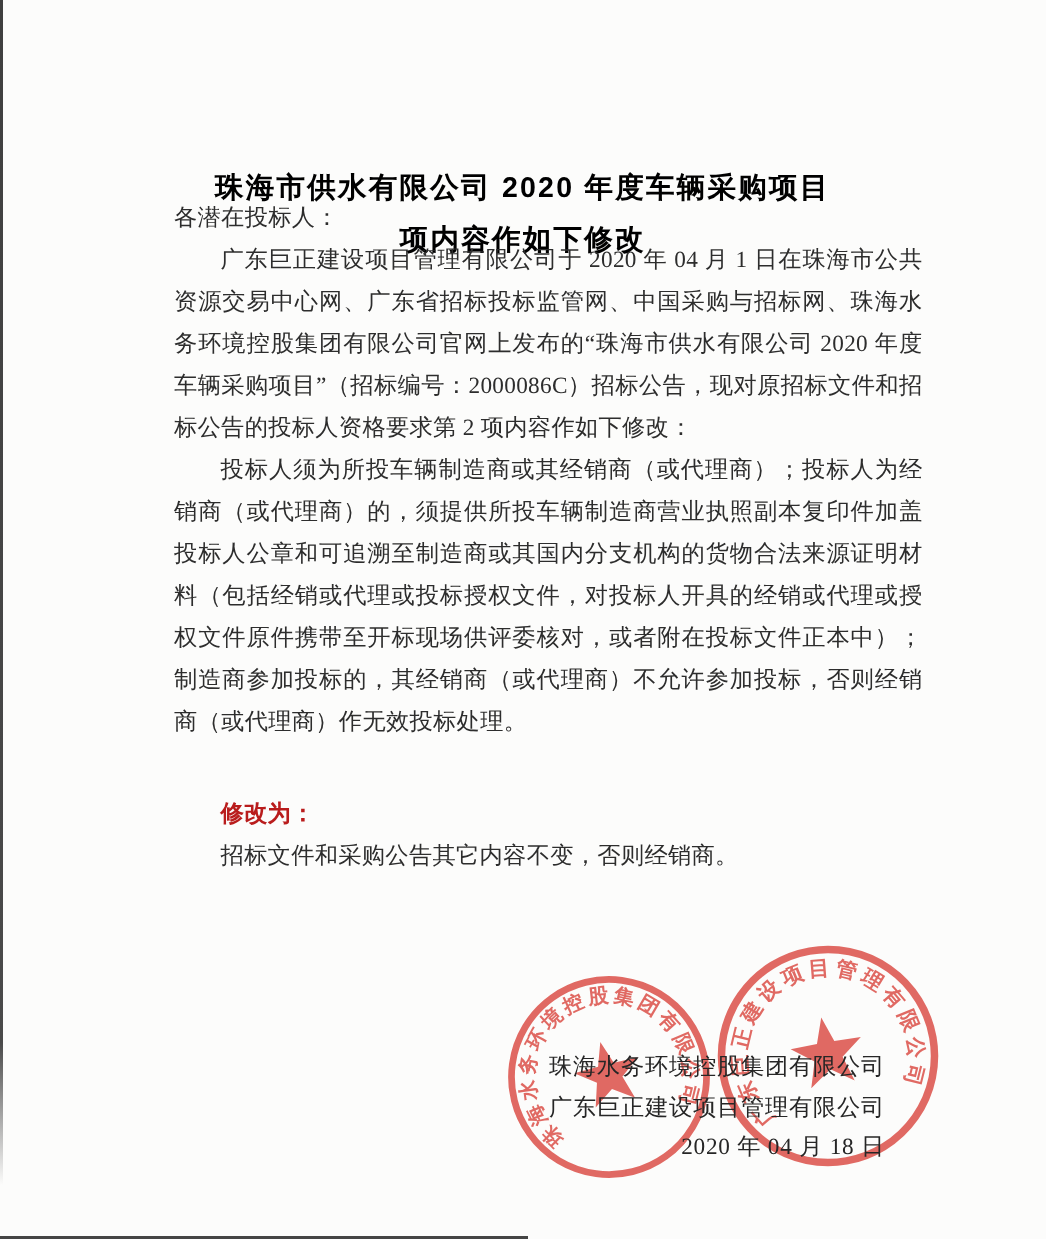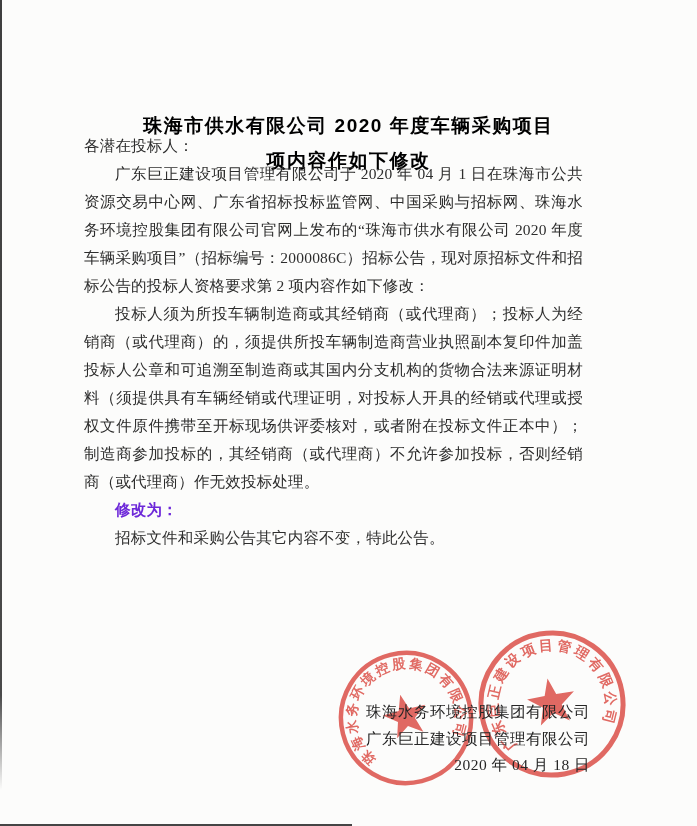--- a/index.html
+++ b/index.html
@@ -24,30 +24,30 @@
     text-align: center;
     font-family: "Liberation Sans", "DejaVu Sans", sans-serif;
     font-weight: 700;
     font-size: 19px;
     line-height: 35px;
     color: #000000;
     letter-spacing: 1.5px;
     margin-top: 47px;
   }
   .doc-body {
-    position: absolute; top: 132px; left: 84px; width: 499px;
+    position: absolute; top: 132px; left: 116px; width: 499px;
     font-size: 15.5px;
     line-height: 28px;
     color: #2d2d2d;
     text-align: justify;
     letter-spacing: 0.2px;
   }
   .doc-body p { margin: 0; text-indent: 2em; }
   .doc-body p.no-indent { text-indent: 0; }
-  .doc-body p.bold { font-weight: 700; color: #6d28d9; }
+  .doc-body p.bold { font-weight: 700; color: #b91c1c; margin-top: 33px; }
   .signature {
     position: absolute; top: 699px; left: 300px; width: 290px;
     text-align: right;
     font-size: 15.5px;
     line-height: 26.5px;
     color: #262626;
     letter-spacing: 0.5px;
     z-index: 3;
   }
   .stamp { position: absolute; z-index: 2; opacity: 0.82; }
@@ -67,23 +67,23 @@
   <div class="scan-edge-bottom"></div>
 
   <div class="doc-title">
     <div>珠海市供水有限公司 2020 年度车辆采购项目</div>
     <div>项内容作如下修改</div>
   </div>
 
   <div class="doc-body">
     <p class="no-indent">各潜在投标人：</p>
     <p>广东巨正建设项目管理有限公司于 2020 年 04 月 1 日在珠海市公共资源交易中心网、广东省招标投标监管网、中国采购与招标网、珠海水务环境控股集团有限公司官网上发布的“珠海市供水有限公司 2020 年度车辆采购项目”（招标编号：2000086C）招标公告，现对原招标文件和招标公告的投标人资格要求第 2 项内容作如下修改：</p>
-    <p>投标人须为所投车辆制造商或其经销商（或代理商）；投标人为经销商（或代理商）的，须提供所投车辆制造商营业执照副本复印件加盖投标人公章和可追溯至制造商或其国内分支机构的货物合法来源证明材料（须提供具有车辆经销或代理证明，对投标人开具的经销或代理或授权文件原件携带至开标现场供评委核对，或者附在投标文件正本中）；制造商参加投标的，其经销商（或代理商）不允许参加投标，否则经销商（或代理商）作无效投标处理。</p>
+    <p>投标人须为所投车辆制造商或其经销商（或代理商）；投标人为经销商（或代理商）的，须提供所投车辆制造商营业执照副本复印件加盖投标人公章和可追溯至制造商或其国内分支机构的货物合法来源证明材料（包括经销或代理或投标授权文件，对投标人开具的经销或代理或授权文件原件携带至开标现场供评委核对，或者附在投标文件正本中）；制造商参加投标的，其经销商（或代理商）不允许参加投标，否则经销商（或代理商）作无效投标处理。</p>
     <p class="bold">修改为：</p>
-    <p>招标文件和采购公告其它内容不变，特此公告。</p>
+    <p>招标文件和采购公告其它内容不变，否则经销商。</p>
   </div>
 
   <svg class="stamp stamp-left" width="162" height="162" viewBox="0 0 162 162">
     <g transform="rotate(-14 81 81)">
       <circle cx="81" cy="81" r="65" fill="none" stroke="#db4a42" stroke-width="4.5"></circle>
       <polygon points="0,-1 0.235,-0.324 0.951,-0.309 0.38,0.124 0.588,0.809 0,0.4 -0.588,0.809 -0.38,0.124 -0.951,-0.309 -0.235,-0.324" transform="translate(81 80) scale(23)" fill="#db4a42"></polygon>
       <defs>
         <path id="arcL" d="M 42.7 113.2 A 50 50 0 1 1 119.3 113.2" fill="none"></path>
       </defs>
       <text font-size="13.5" letter-spacing="2.5" fill="#db4a42">

